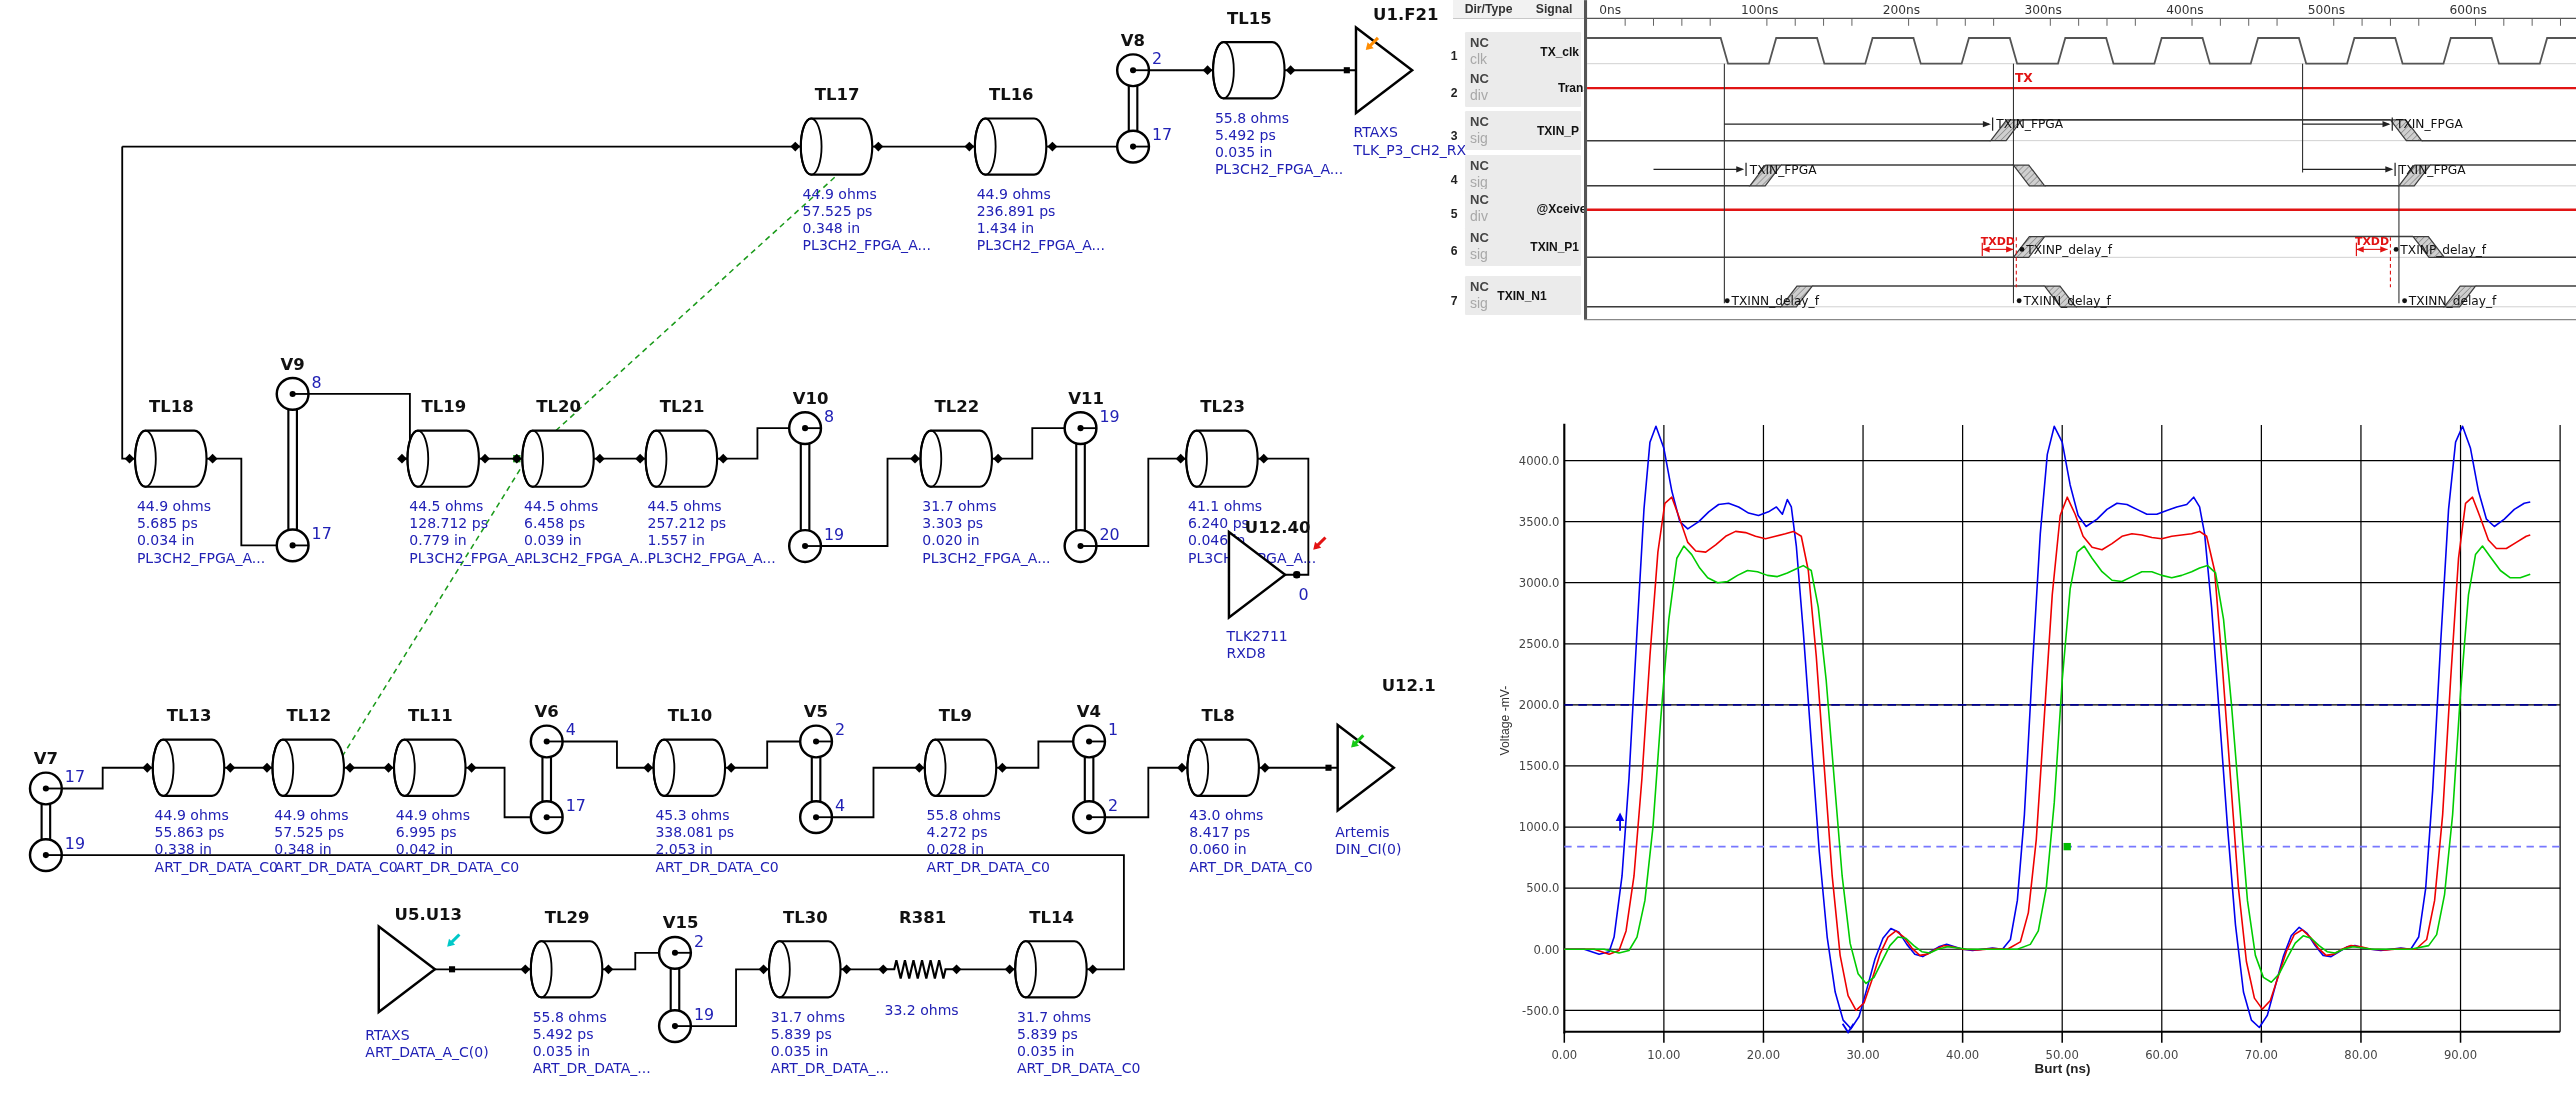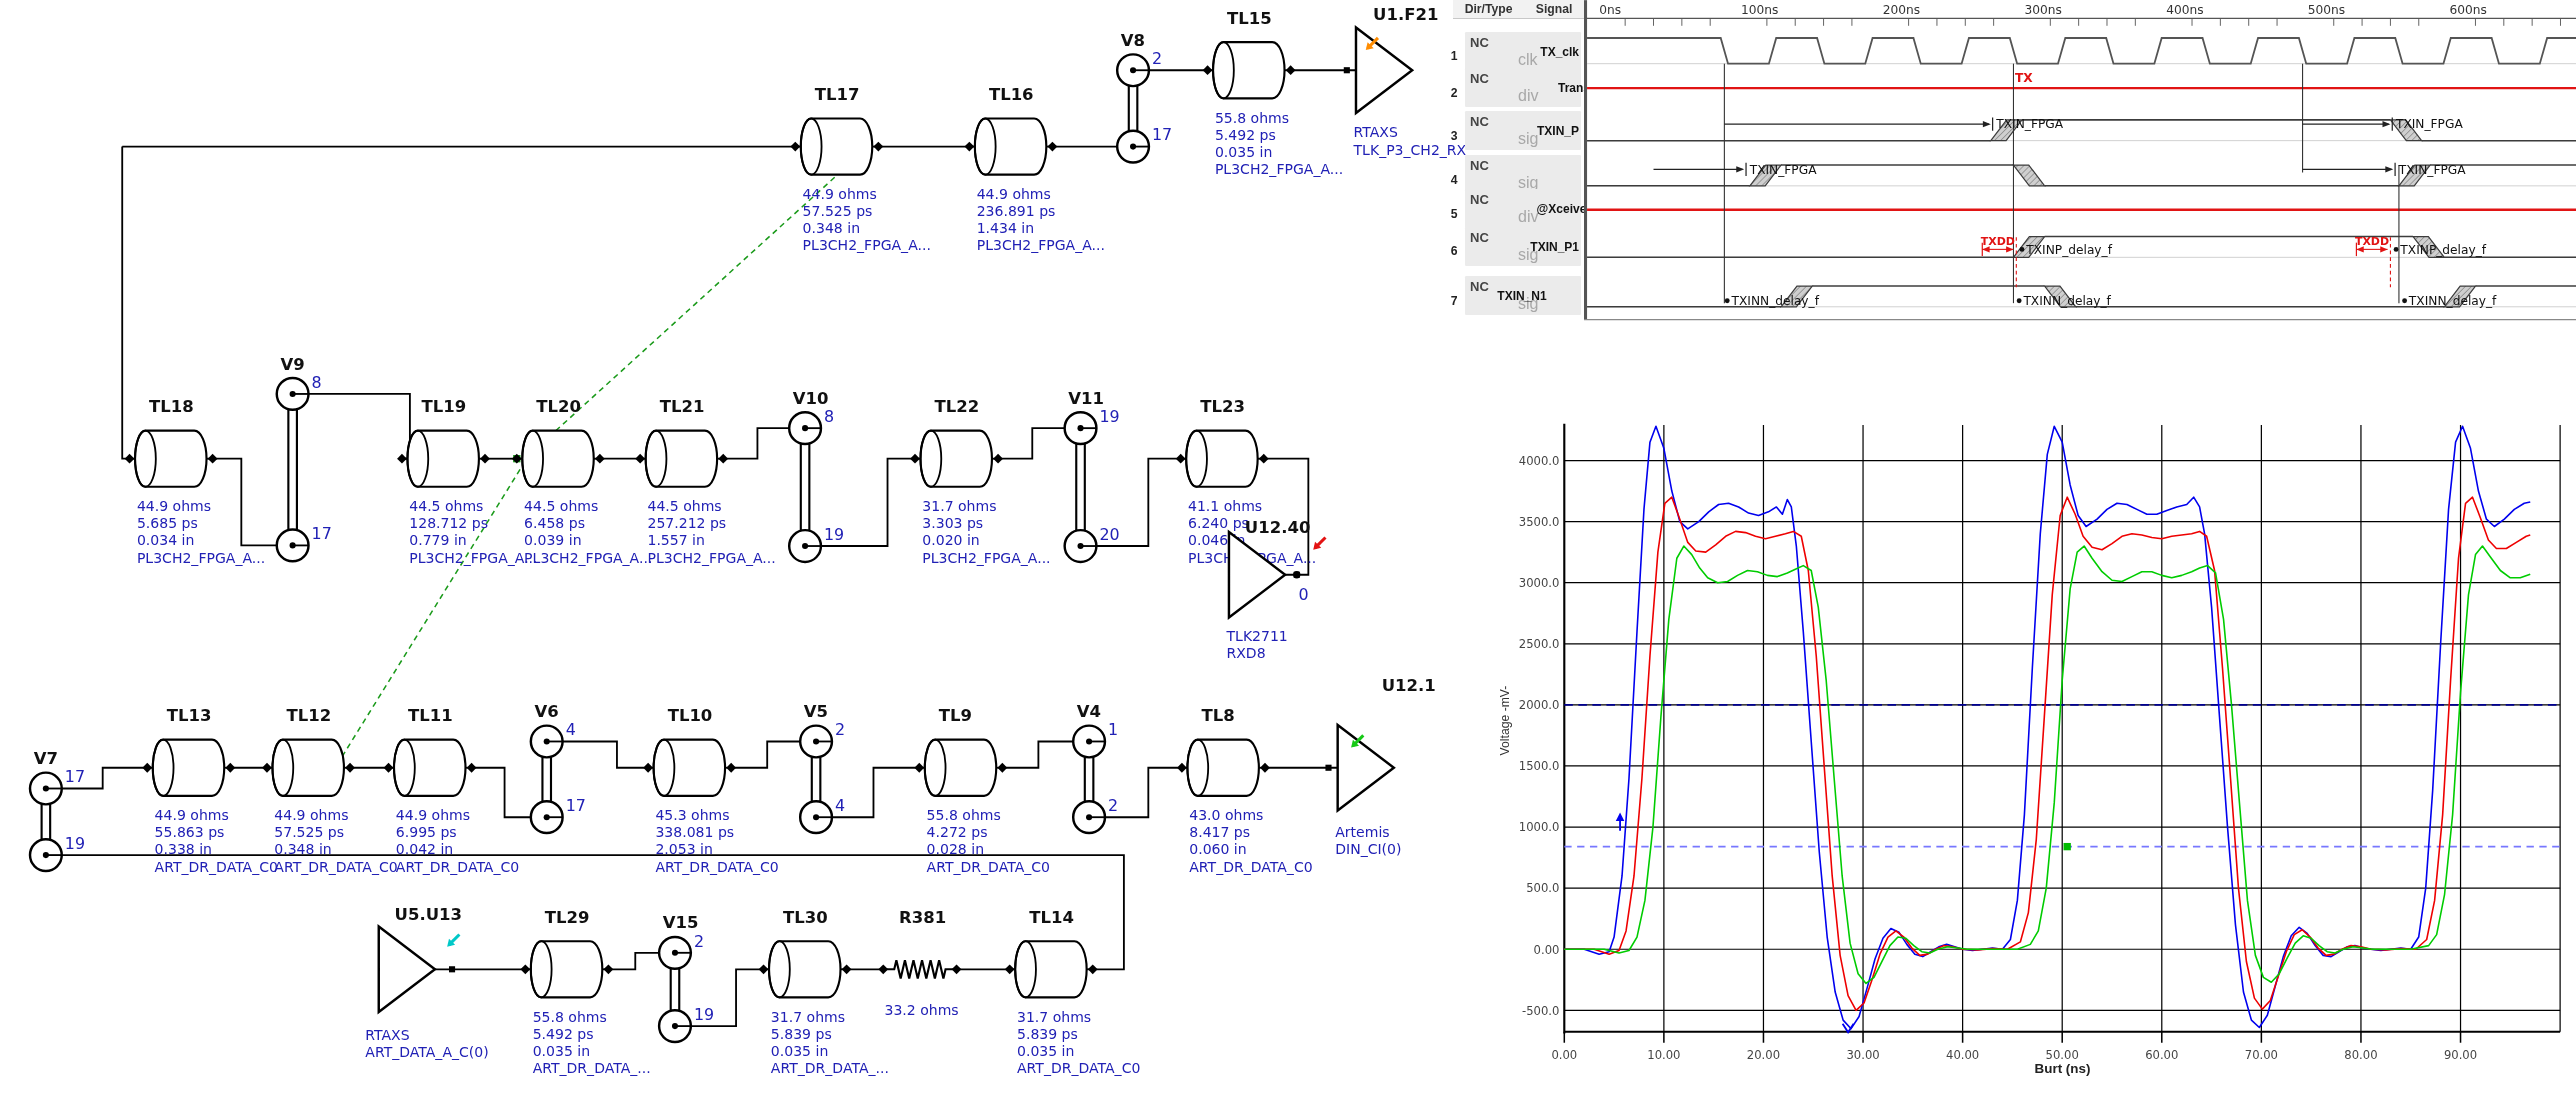--- a/index.html
+++ b/index.html
@@ -6,21 +6,21 @@
   body{width:2576px;height:1100px;overflow:hidden;font-family:"Liberation Sans",sans-serif;}
   #app{position:relative;width:2576px;height:1100px;background:#fff;}
   svg{position:absolute;}
   #timing-names{position:absolute;left:1436px;top:0;width:150px;height:321px;}
   .t-header{position:absolute;left:1453px;top:0;width:131px;height:18.3px;background:#f2f2f2;
     border-bottom:0.6px solid #c8c8c8;display:flex;justify-content:space-around;align-items:center;
     font-size:12.2px;font-weight:bold;color:#333;}
   .t-box{position:absolute;background:#ebebeb;width:116px;height:39px;border-radius:1.2px;}
   .t-num{position:absolute;font-size:12.2px;font-weight:bold;color:#222;}
   .t-nc{position:absolute;font-size:13px;font-weight:bold;color:#444;text-align:center;}
-  .t-type{position:absolute;font-size:16px;color:#a8a8a8;margin-left:48px;}
+  .t-type{position:absolute;font-size:14px;color:#a8a8a8;}
   .t-sig{position:absolute;font-size:12px;font-weight:bold;color:#111;width:114px;text-align:right;}
   #scope-title{position:absolute;left:1747px;top:318px;width:550px;text-align:center;
     font-size:20px;font-weight:600;color:#222;letter-spacing:1.2px;}
   .scope-sub{position:absolute;color:#555;font-size:13px;text-align:center;}
   #scope-sub1{left:1809px;top:345px;width:648px;display:flex;justify-content:center;gap:55px;}
   #scope-sub2{left:1809px;top:363px;width:648px;}
   #scope-sub3{left:1809px;top:380px;width:648px;}
   #scope-ylabel{position:absolute;left:1498px;top:849px;transform:rotate(-90deg);
     transform-origin:0 0;width:257px;font-size:12.2px;color:#333;text-align:center;}
   #scope-xlabel{position:absolute;left:1931px;top:1061px;width:263px;text-align:center;

